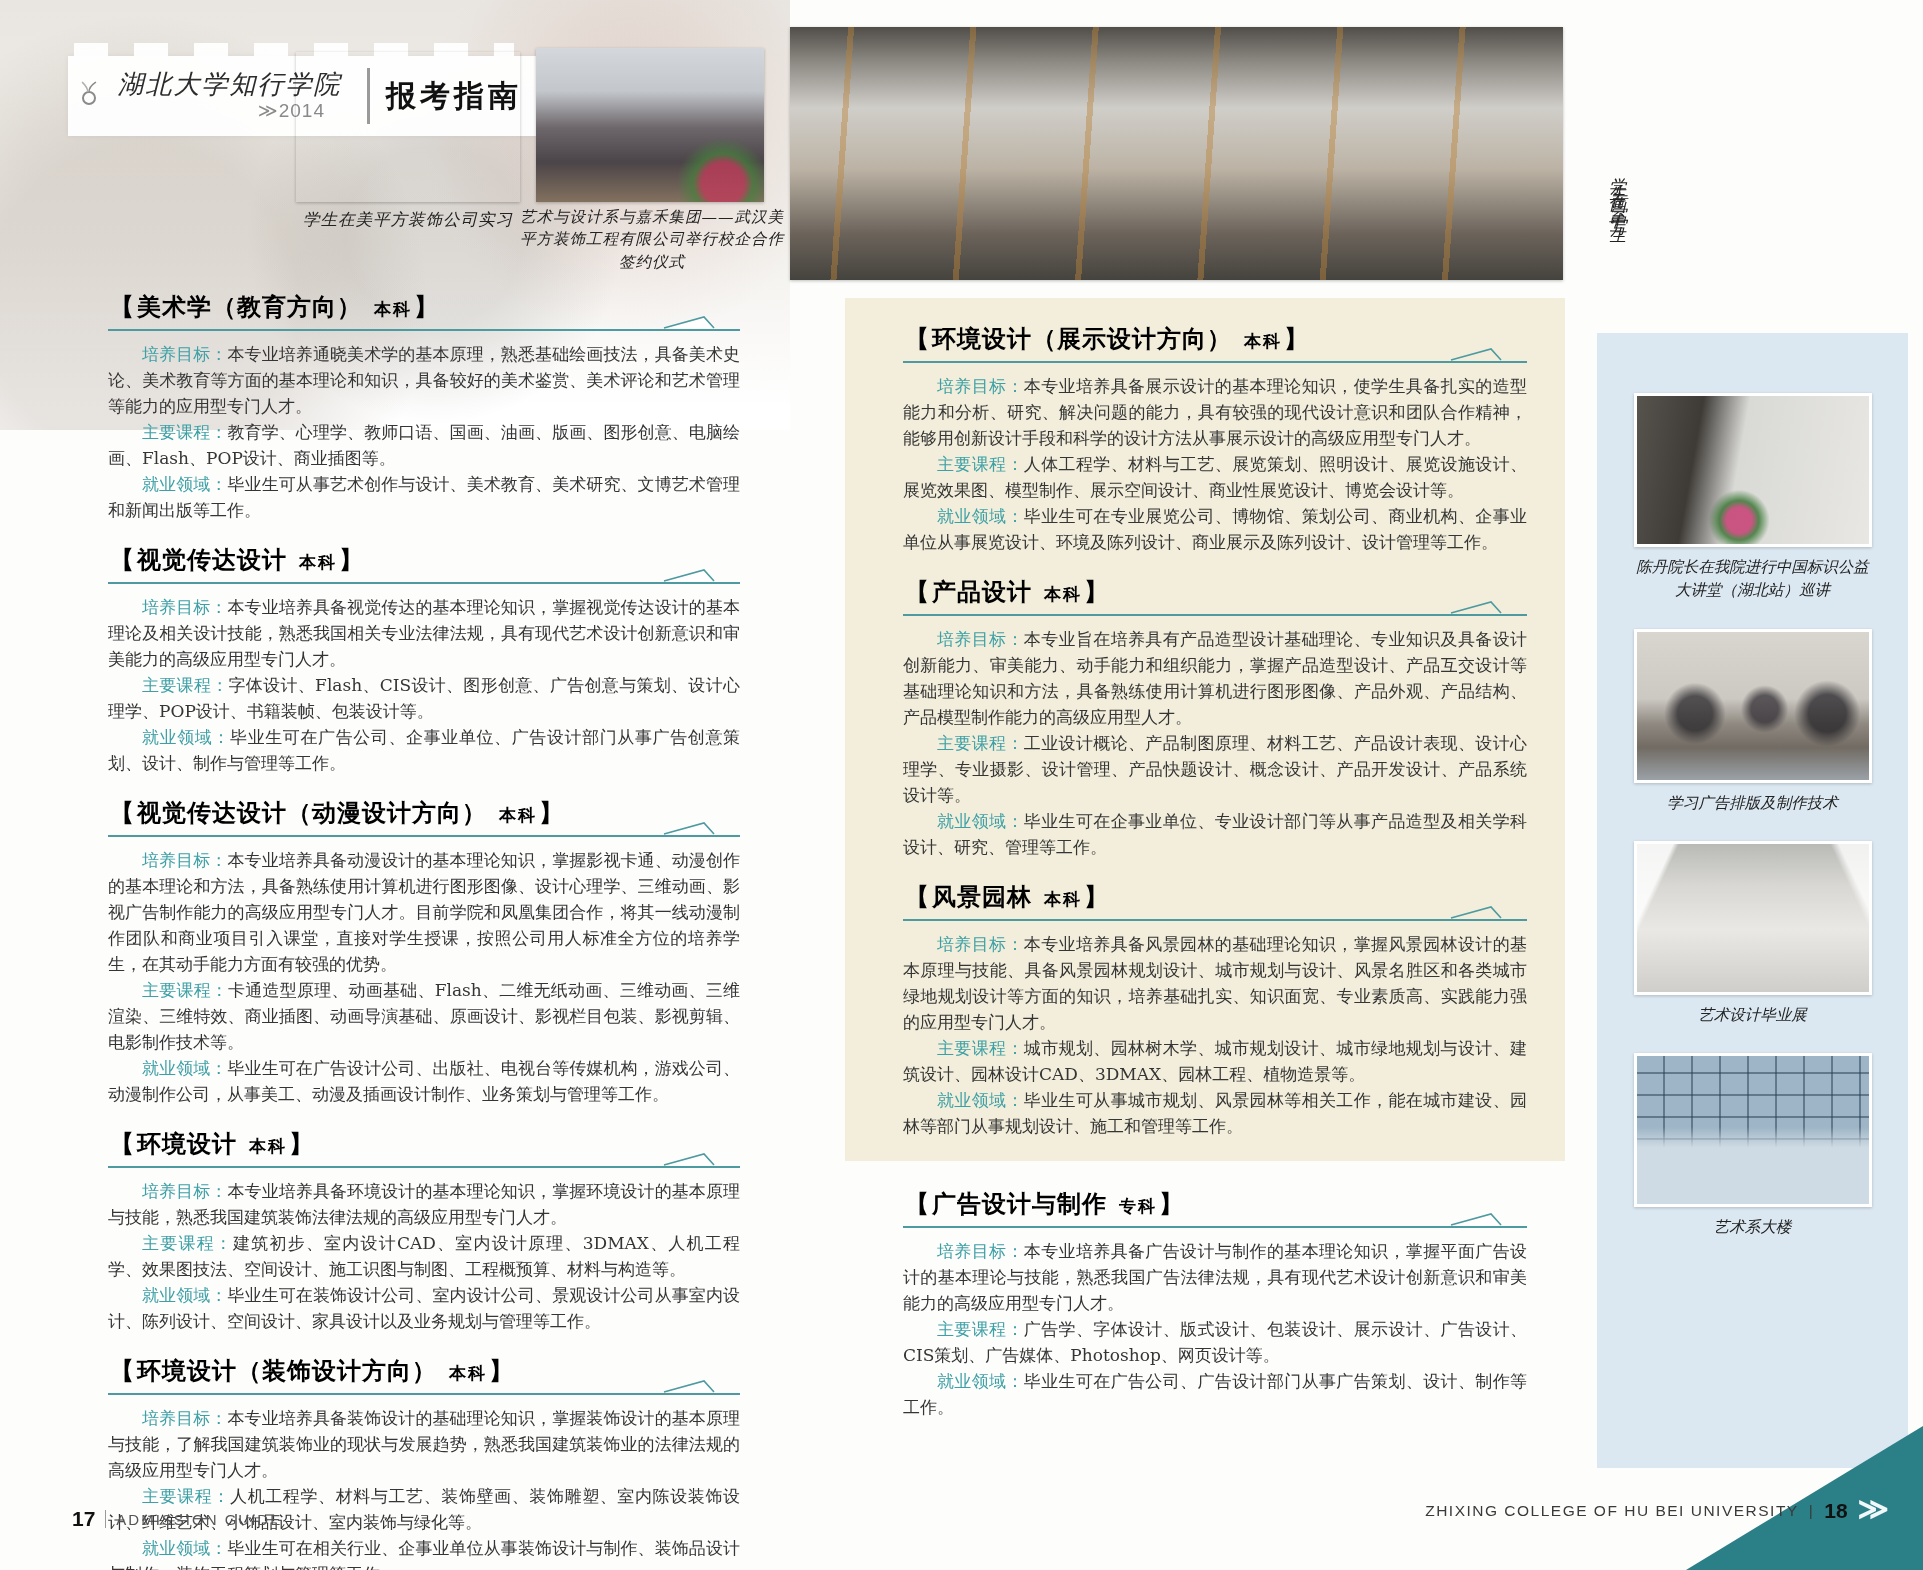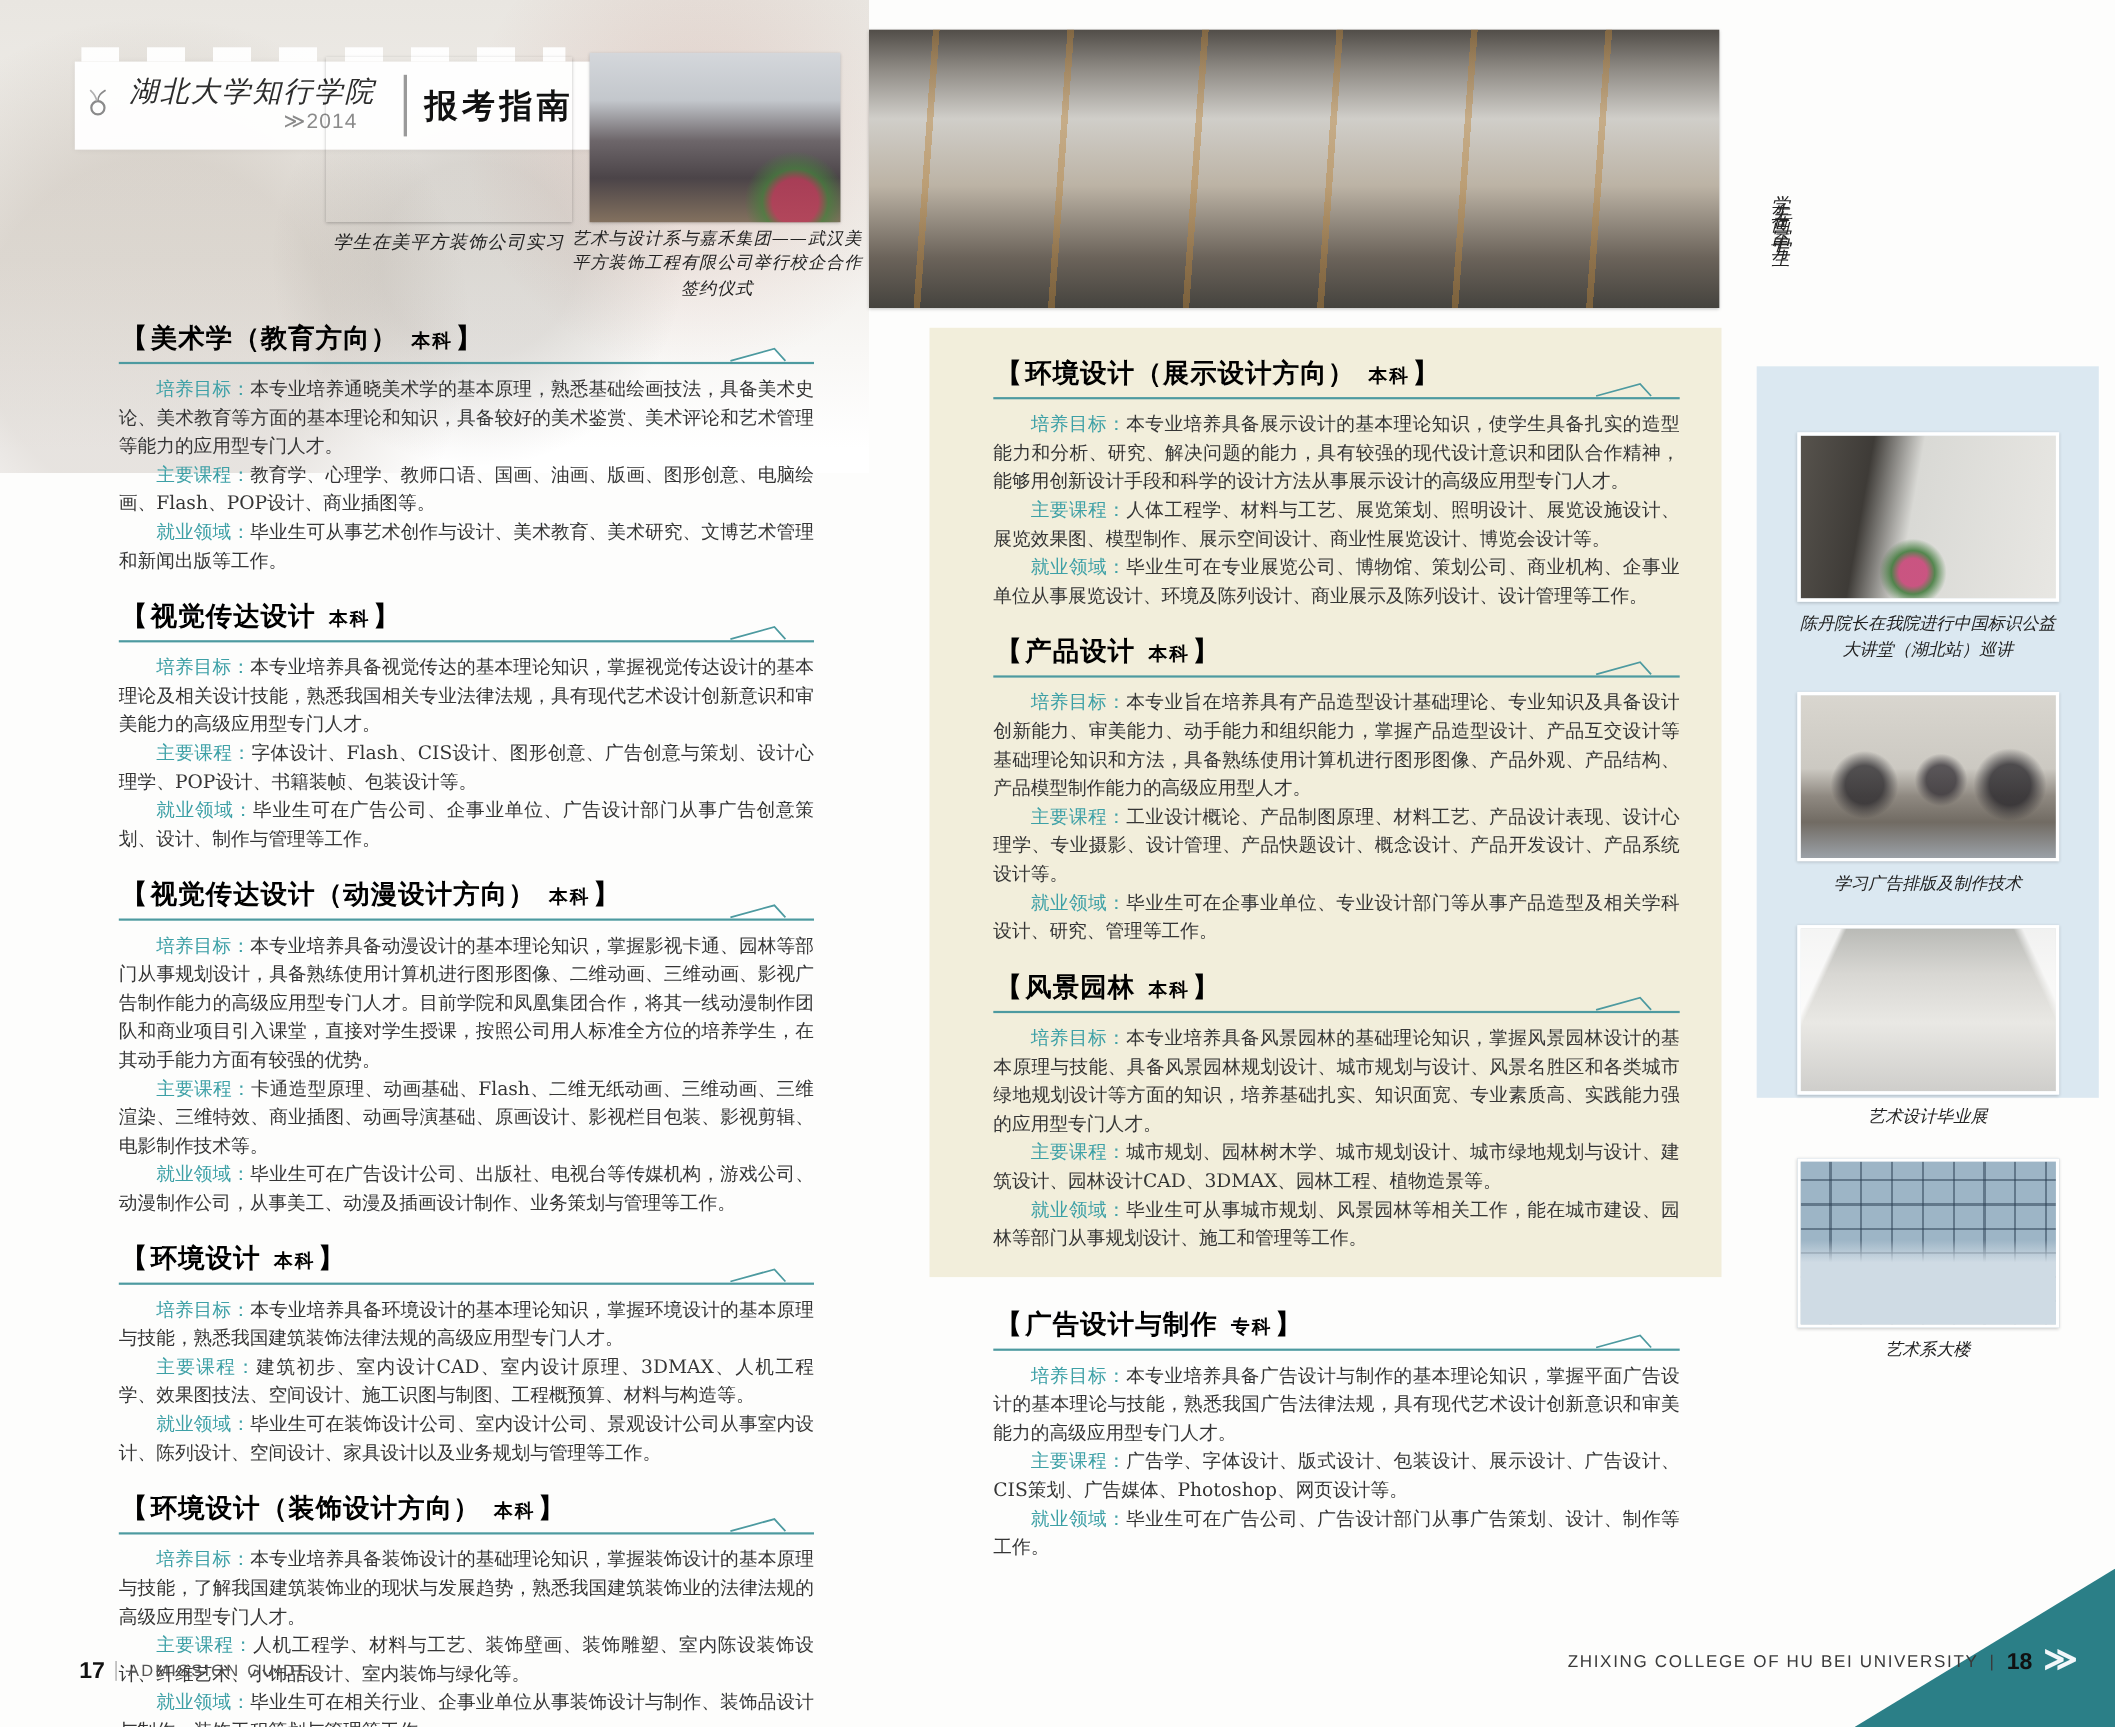--- a/index.html
+++ b/index.html
@@ -41,21 +41,21 @@
       repeating-linear-gradient(94deg, transparent 0 58px, rgba(186,132,58,.45) 58px 64px, transparent 64px 122px),
       linear-gradient(180deg,#514d48 0%,#8e8a84 14%,#d0cec9 32%,#bcb3a5 56%,#6b635a 82%,#45433e 100%);}
 
   .cap{font-size:16.5px;color:#222;text-align:center;font-style:italic;line-height:1.45;letter-spacing:1px;}
   .cap-a{left:272px;top:208px;width:272px;}
   .cap-b{left:512px;top:206px;width:280px;font-size:15.5px;}
   .cap-vert{left:1604px;top:164px;width:26px;height:300px;writing-mode:vertical-rl;
     font-size:17px;font-style:italic;letter-spacing:7px;color:#222;}
 
   
-  .side-panel{left:1597px;top:333px;width:311px;height:665px;background:#dbe8f1;}
+  .side-panel{left:1597px;top:333px;width:311px;height:1135px;background:#dbe8f1;}
   .side-item{width:240px;margin:0 auto;}
   .side-item + .side-item{margin-top:26px;}
   .side-item:first-child{padding-top:60px;}
   .side-ph{width:232px;height:148px;border:3px solid #fff;box-shadow:0 1px 3px rgba(0,0,0,.2);margin:0 auto;}
   .side-cap{margin-top:9px;font-size:15.5px;color:#222;text-align:center;font-style:italic;line-height:1.5;}
   .ph-lecture{background:
       radial-gradient(circle at 44% 84%, rgba(200,70,120,.9) 0 7%, rgba(60,120,55,.85) 11%, transparent 17%),
       linear-gradient(100deg,#57534d 0%,#3e3b37 26%,#d9d9d5 44%,#e8e7e3 100%);}
   .ph-layout{background:
       radial-gradient(circle at 25% 55%, rgba(40,38,42,.75) 0 9%, transparent 16%),
@@ -174,21 +174,21 @@
     <p class="para"><span class="lbl">就业领域：</span><span>毕业生可在广告公司、企事业单位、广告设计部门从事广告创意策划、设计、制作与管理等工作。</span></p>
   </section>
 
   <section class="sec">
     <h2 class="sec-h"><span class="br">【</span><span>视觉传达设计（动漫设计方向）</span><span class="deg">本科</span><span class="br">】</span></h2>
     <div class="rule">
         <svg width="64" height="14" viewBox="0 0 64 14">
           <polyline points="2,13 42,2 52,13" fill="#ffffff" stroke="#4d9aa0" stroke-width="1.6"></polyline>
         </svg>
       </div>
-    <p class="para"><span class="lbl">培养目标：</span><span>本专业培养具备动漫设计的基本理论知识，掌握影视卡通、园林等部门从事规划设计，具备熟练使用计算机进行图形图像、二维动画、三维动画、影视广告制作能力的高级应用型专门人才。目前学院和凤凰集团合作，将其一线动漫制作团队和商业项目引入课堂，直接对学生授课，按照公司用人标准全方位的培养学生，在其动手能力方面有较强的优势。</span></p>
+    <p class="para"><span class="lbl">培养目标：</span><span>本专业培养具备动漫设计的基本理论知识，掌握影视卡通、动漫创作的基本理论和方法，具备熟练使用计算机进行图形图像、设计心理学、三维动画、影视广告制作能力的高级应用型专门人才。目前学院和凤凰集团合作，将其一线动漫制作团队和商业项目引入课堂，直接对学生授课，按照公司用人标准全方位的培养学生，在其动手能力方面有较强的优势。</span></p>
     <p class="para"><span class="lbl">主要课程：</span><span>卡通造型原理、动画基础、Flash、二维无纸动画、三维动画、三维渲染、三维特效、商业插图、动画导演基础、原画设计、影视栏目包装、影视剪辑、电影制作技术等。</span></p>
     <p class="para"><span class="lbl">就业领域：</span><span>毕业生可在广告设计公司、出版社、电视台等传媒机构，游戏公司、动漫制作公司，从事美工、动漫及插画设计制作、业务策划与管理等工作。</span></p>
   </section>
 
   <section class="sec">
     <h2 class="sec-h"><span class="br">【</span><span>环境设计</span><span class="deg">本科</span><span class="br">】</span></h2>
     <div class="rule">
         <svg width="64" height="14" viewBox="0 0 64 14">
           <polyline points="2,13 42,2 52,13" fill="#ffffff" stroke="#4d9aa0" stroke-width="1.6"></polyline>
         </svg>

